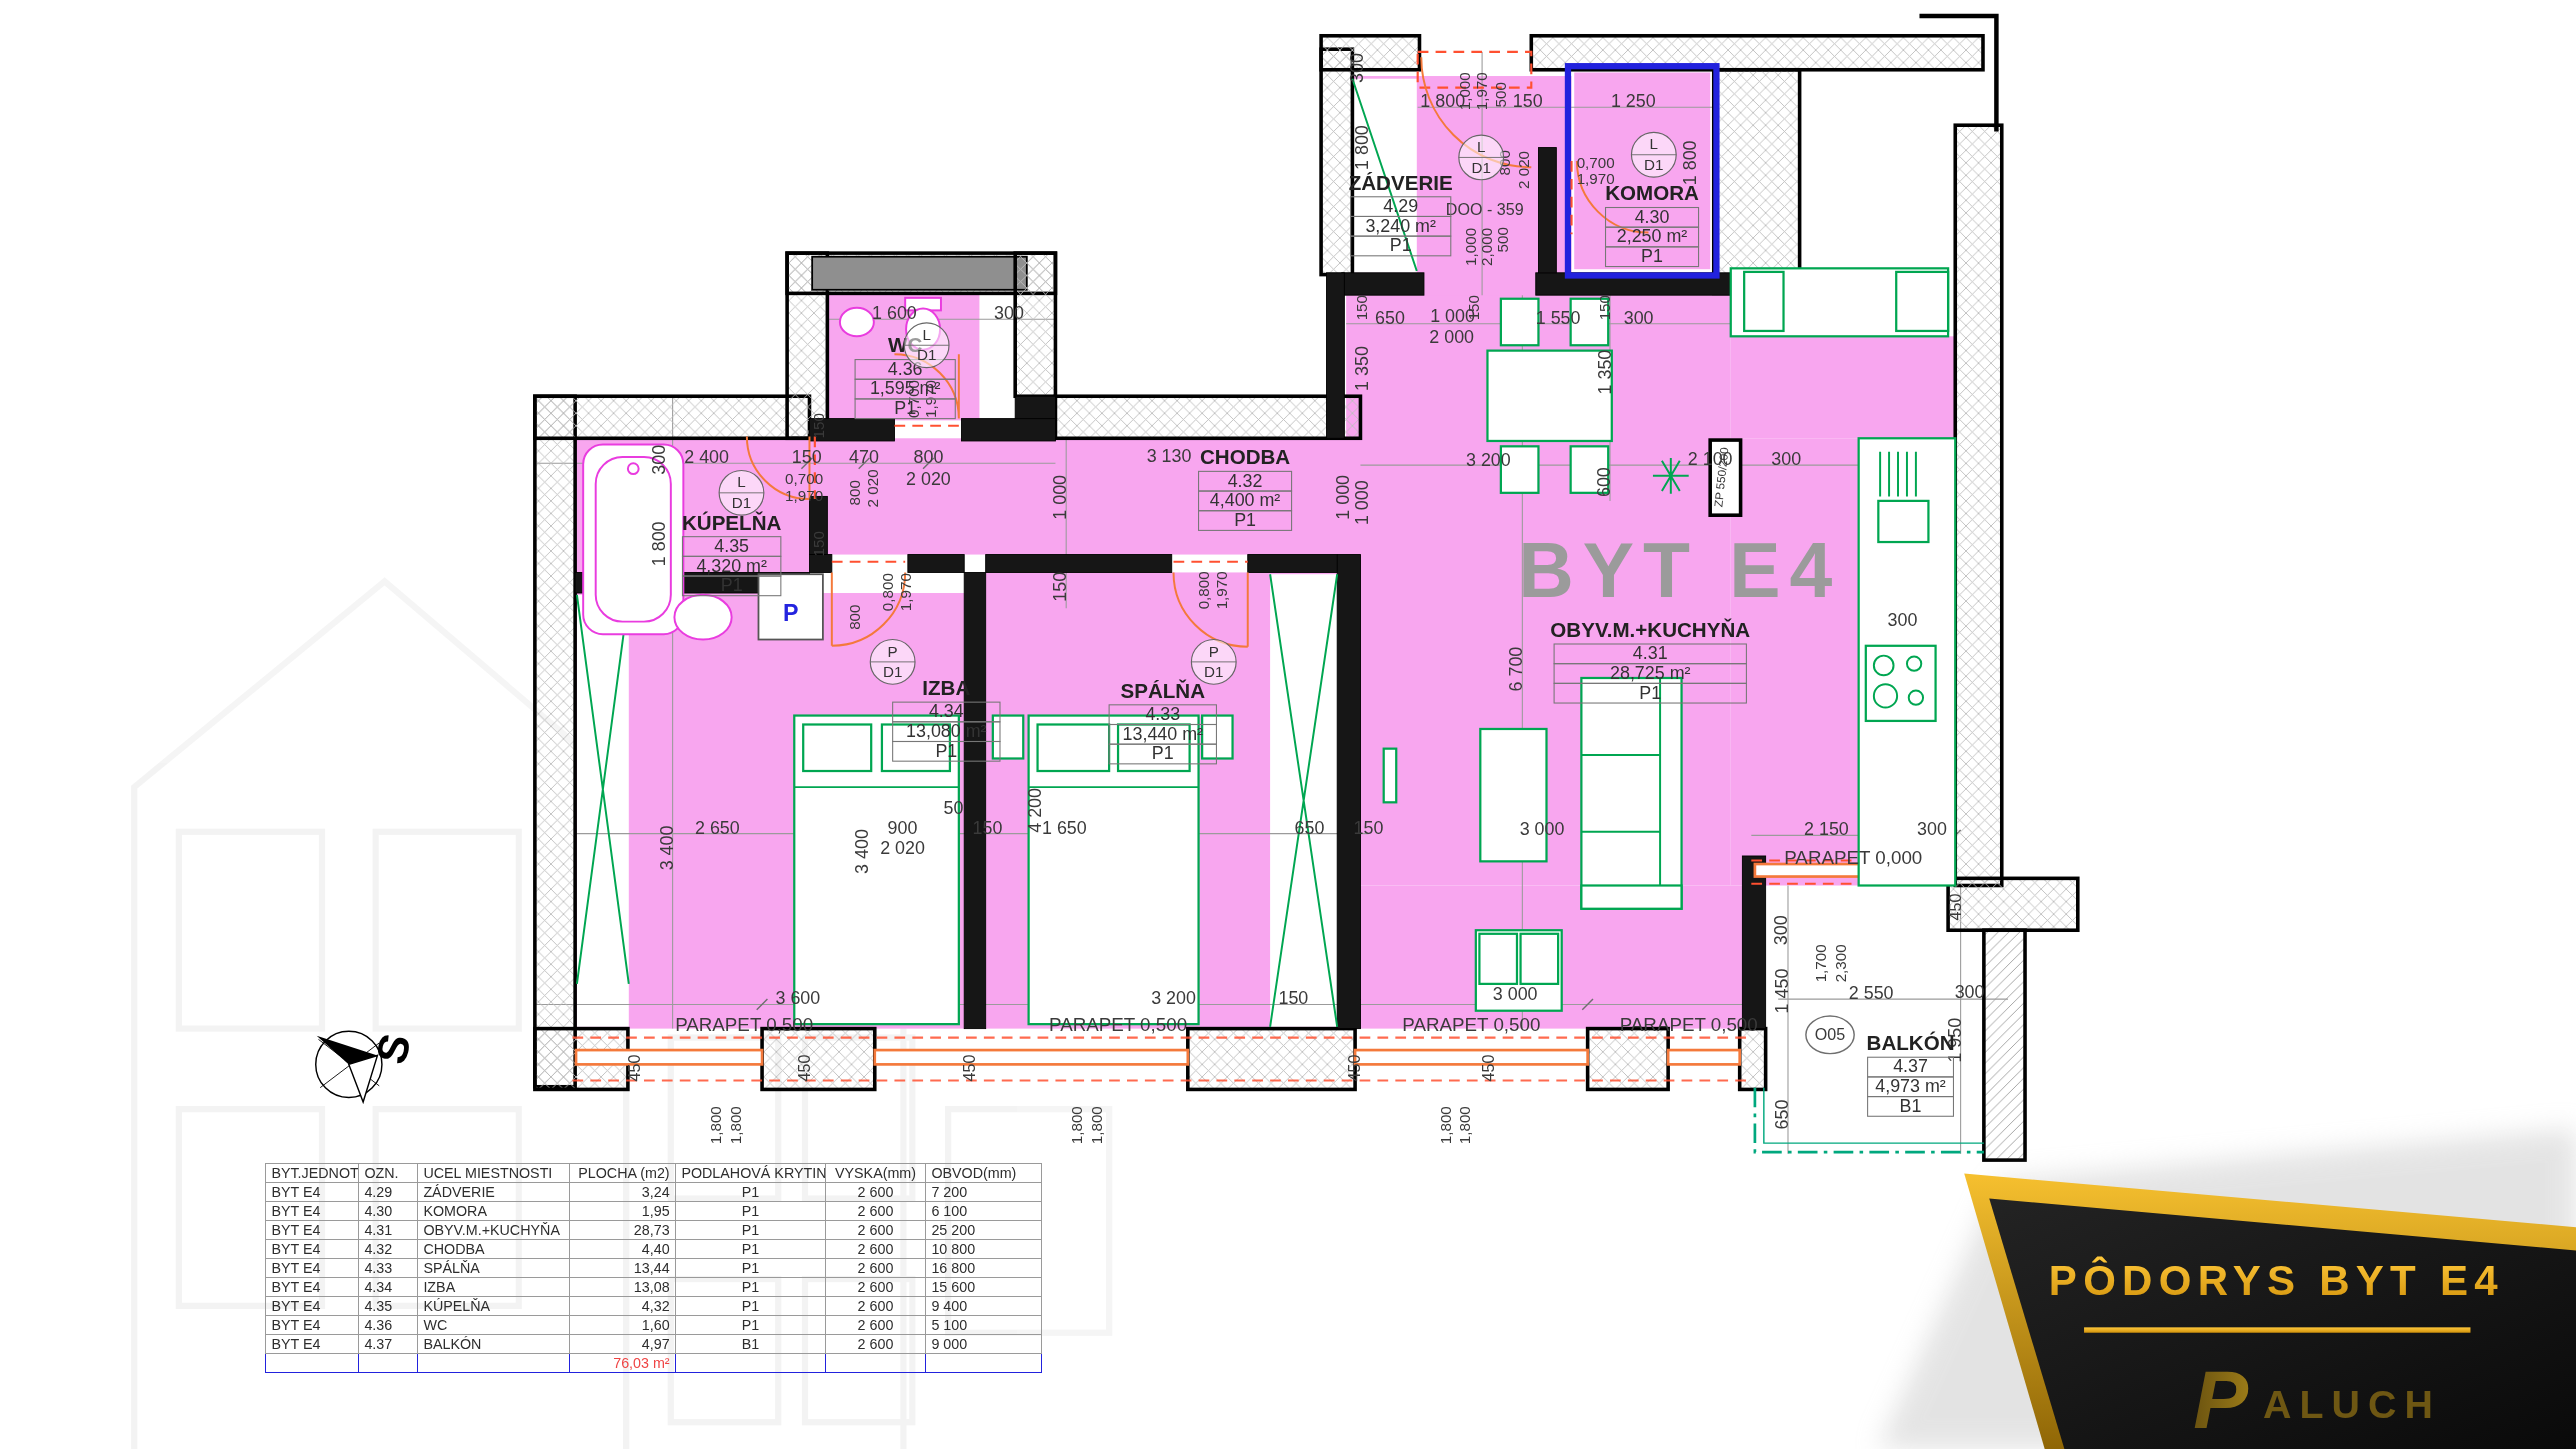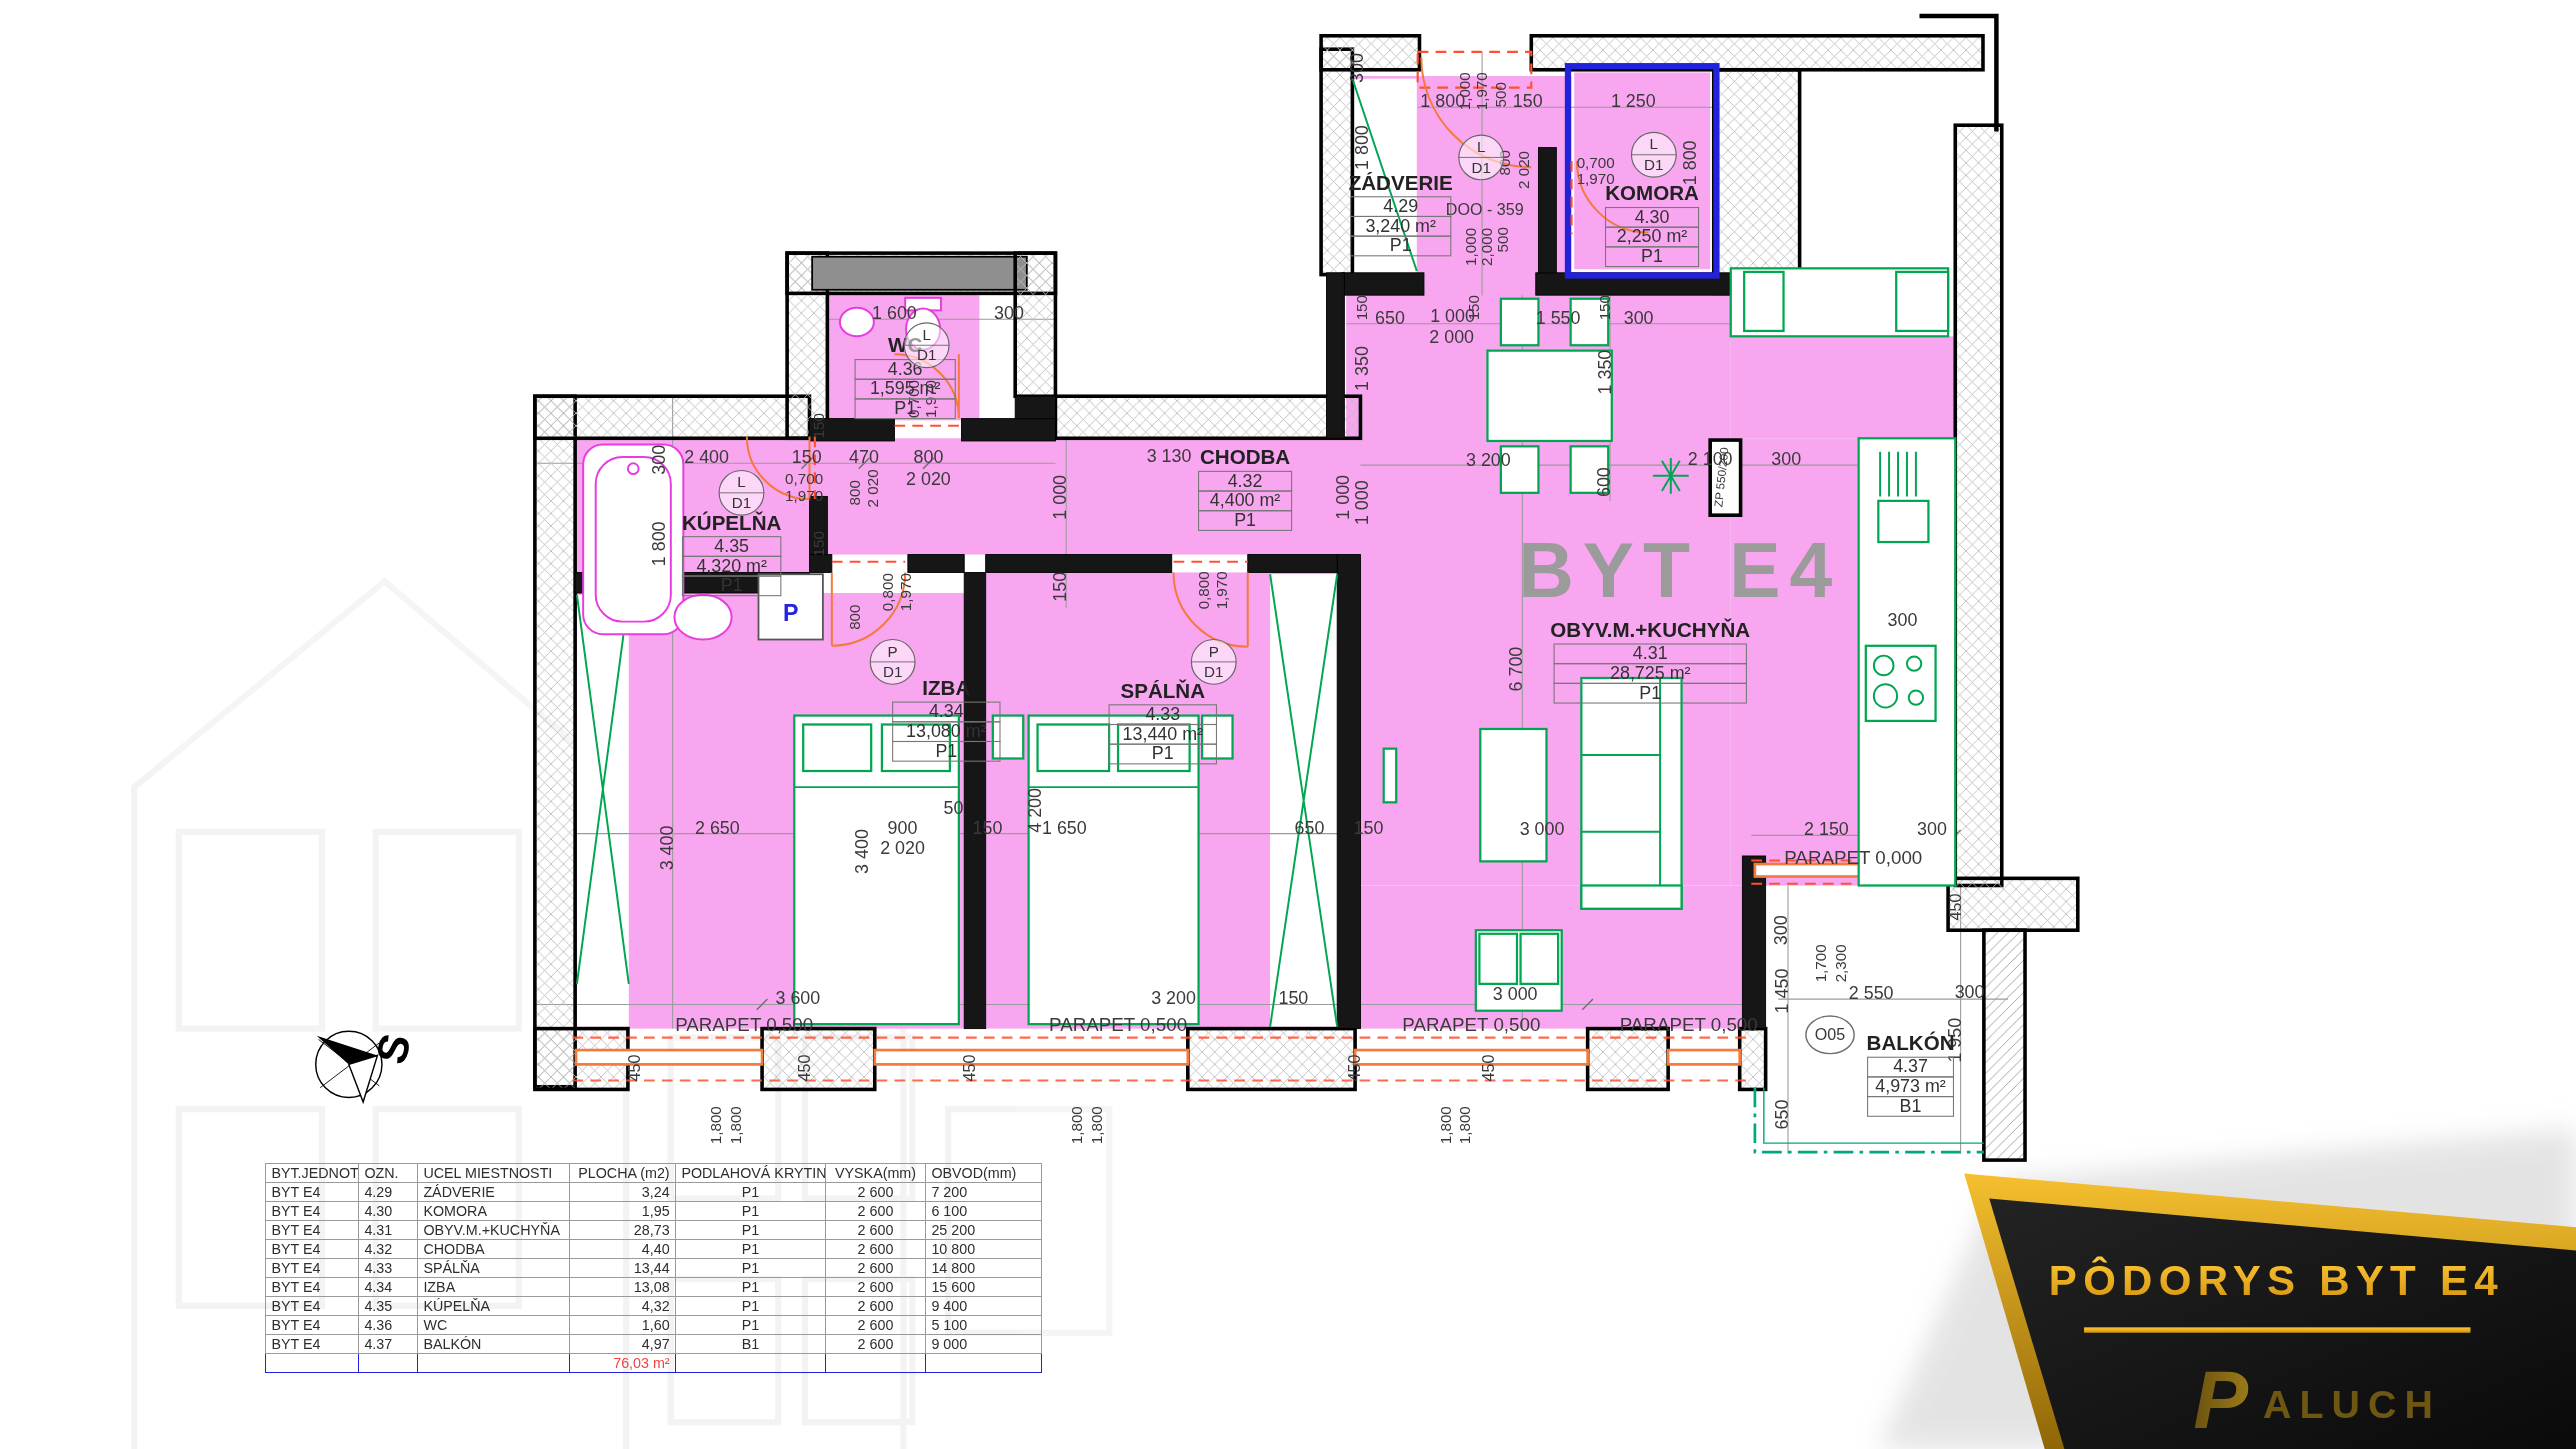--- a/index.html
+++ b/index.html
@@ -563,21 +563,21 @@
             <td>2 600</td>
             <td>10 800</td>
           </tr>
           <tr>
             <td>BYT  E4</td>
             <td>4.33</td>
             <td>SPÁLŇA</td>
             <td>13,44</td>
             <td>P1</td>
             <td>2 600</td>
-            <td>14 800</td>
+            <td>16 800</td>
           </tr>
           <tr>
             <td>BYT  E4</td>
             <td>4.34</td>
             <td>IZBA</td>
             <td>13,08</td>
             <td>P1</td>
             <td>2 600</td>
             <td>15 600</td>
           </tr>

